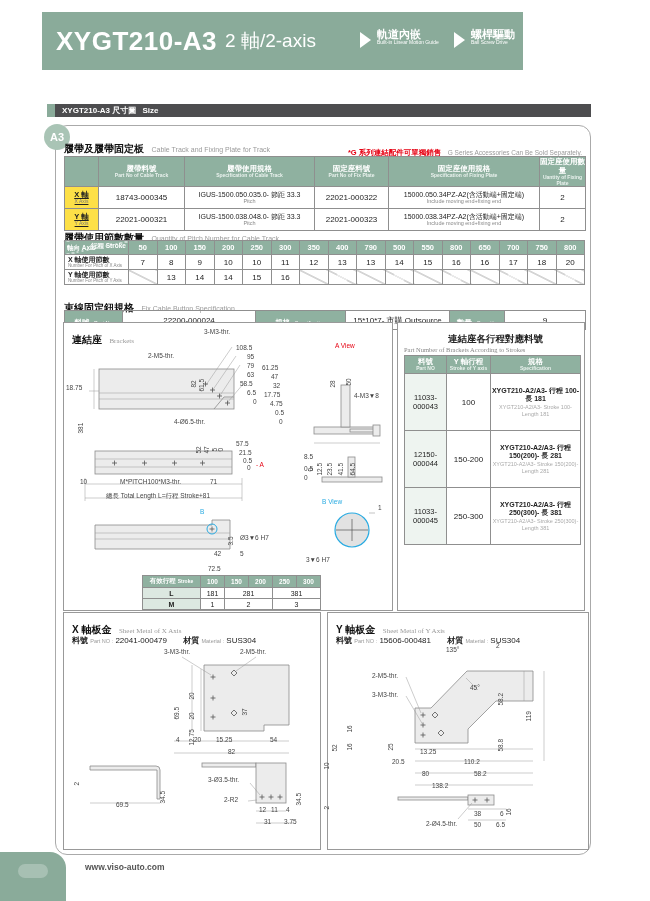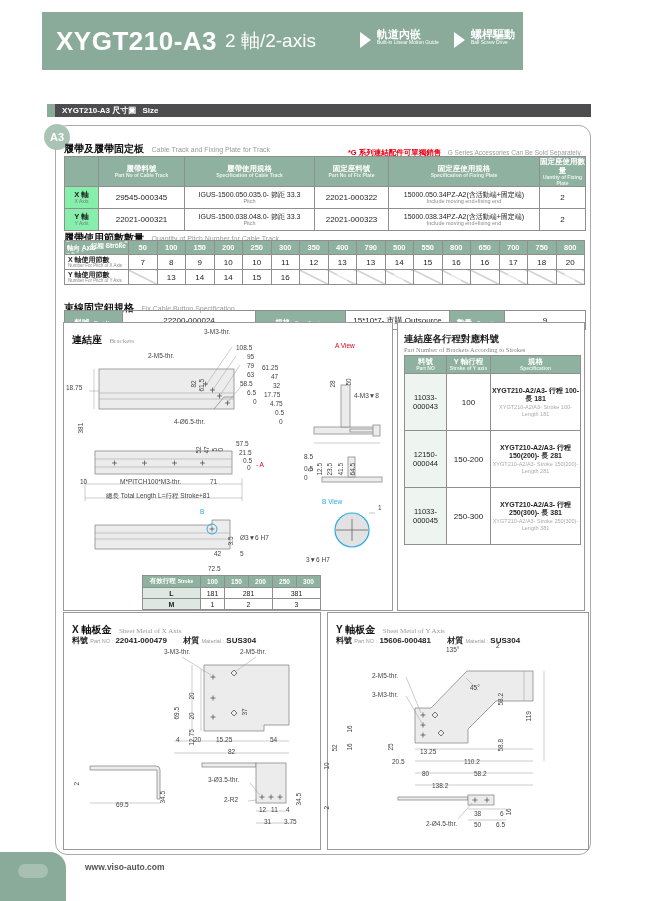--- a/index.html
+++ b/index.html
@@ -26,21 +26,21 @@
   .sec-h .en{font-size:7px;color:#9a9a9a;margin-left:3px;}
   .note{text-align:right;}
   .note .zh{font-size:7.5px;font-weight:bold;color:#e60012;}
   .note .en{font-size:6.5px;color:#999;margin-left:2px;}
   
   table{border-collapse:collapse;table-layout:fixed;}
   th,td{border:1px solid #8f8f8f;padding:0;text-align:center;vertical-align:middle;overflow:hidden;}
   .ghead{background:#8fb1a0;color:#fff;}
   .ghead .zh{font-size:7.5px;font-weight:bold;display:block;line-height:1.2;}
   .ghead .en{font-size:5px;display:block;color:#eaf2ee;line-height:1.1;}
-  .axis-cell{background:#86efac;}
+  .axis-cell{background:#fde047;text-decoration:underline;}
   .axis-cell .zh{font-size:7.5px;font-weight:bold;display:block;line-height:1.1;}
   .axis-cell .en{font-size:5px;color:#777;display:block;line-height:1;}
   .val{font-size:8px;color:#222;}
   .val .sub{font-size:5.5px;color:#888;display:block;line-height:1;}
   .val .main{display:block;line-height:1.15;font-size:7px;}
   td.num{font-size:8px;}
   .slash{background:linear-gradient(to top right,#fff 48.5%,#aaa 48.5%,#aaa 51.5%,#fff 51.5%);}
   .corner{position:relative;background:#8fb1a0 linear-gradient(to bottom right,rgba(0,0,0,0) 49%,#fff 49%,#fff 51%,rgba(0,0,0,0) 51%);}
   .corner .c-top{position:absolute;right:2px;top:1px;color:#fff;font-size:6.5px;font-weight:bold;}
   .corner .c-bot{position:absolute;left:2px;bottom:1px;color:#fff;font-size:6.5px;font-weight:bold;}
@@ -48,37 +48,37 @@
   .rowlab .zh{font-size:7px;font-weight:bold;display:block;line-height:1.1;}
   .rowlab .en{font-size:4.5px;color:#888;display:block;line-height:1;}
   
   .dbox{position:absolute;border:1px solid #999;box-sizing:border-box;background:#fff;}
   .dbox .dh{position:absolute;left:8px;top:6px;}
   .dh .zh{font-size:10px;font-weight:bold;color:#111;}
   .dh .en{font-size:7px;color:#9a9a9a;margin-left:3px;font-family:"Liberation Serif",serif;}
   .partline{position:absolute;left:8px;top:22px;font-size:8px;}
   .partline .zh{font-weight:bold;}
   .partline .en{font-size:5.5px;color:#999;}
-  .partline .pv{font-weight:bold;margin-right:14px;}
+  .partline .pv{font-weight:normal;margin-right:14px;}
   .draw-svg{position:absolute;left:0;top:0;}
   .dim{position:absolute;font-size:6.5px;color:#444;line-height:1;white-space:nowrap;}
   .dim.v{transform:rotate(-90deg);transform-origin:0 100%;}
   .c-red{color:#e60012;}
   .c-blue{color:#29abe2;}
   
   .mini{position:absolute;left:78px;top:252px;}
   .mini th,.mini td{border:1px solid #8f8f8f;font-size:7px;height:10px;}
   .mini .ghead{font-size:6.5px;}
   .mini .lab{background:#dce8e1;font-weight:bold;}
   
   .parts-tbl td{height:56px;}
   .parts-tbl .pno{background:#eef4f0;font-size:7.5px;}
   .parts-tbl .spec .zh{font-size:7px;font-weight:bold;color:#222;display:block;line-height:1.25;}
   .parts-tbl .spec .en{font-size:5.5px;color:#aaa;display:block;line-height:1.2;}
-  .pt-title .zh{font-size:9.5px;font-weight:bold;}
+  .pt-title .zh{font-size:9.5px;font-weight:bold;margin-left:44px;}
   .pt-title .en{font-size:6.5px;color:#888;display:block;font-family:"Liberation Serif",serif;}
   
   .flogo{position:absolute;left:0;top:852px;width:66px;height:49px;background:#8aab9a;border-top-right-radius:16px;}
   .flogo .mark{position:absolute;left:18px;top:12px;width:30px;height:14px;background:rgba(255,255,255,.25);border-radius:7px;}
   .furl{position:absolute;left:85px;top:862px;font-size:8.5px;font-weight:bold;color:#555;}
 </style>
 </head>
 <body>
 
 <header class="banner">
@@ -149,21 +149,21 @@
       <th class="ghead">
             <span class="zh">固定座使用數量</span>
             <span class="en">Uantity of Fixing Plate</span>
           </th>
     </tr>
     <tr style="height:22px;">
       <td class="axis-cell">
             <span class="zh">X 軸</span>
             <span class="en">X Axis</span>
           </td>
-      <td class="num">29545-000345</td>
+      <td class="num">18743-000345</td>
       <td class="val">
             <span class="main">IGUS-1500.050.035.0- 節距 33.3</span>
             <span class="sub">Pitch</span>
           </td>
       <td class="num">22021-000322</td>
       <td class="val">
             <span class="main">15000.050.34PZ-A2(含活動端+固定端)</span>
             <span class="sub">Include moving end+fixing end</span>
           </td>
       <td class="num">2</td>

